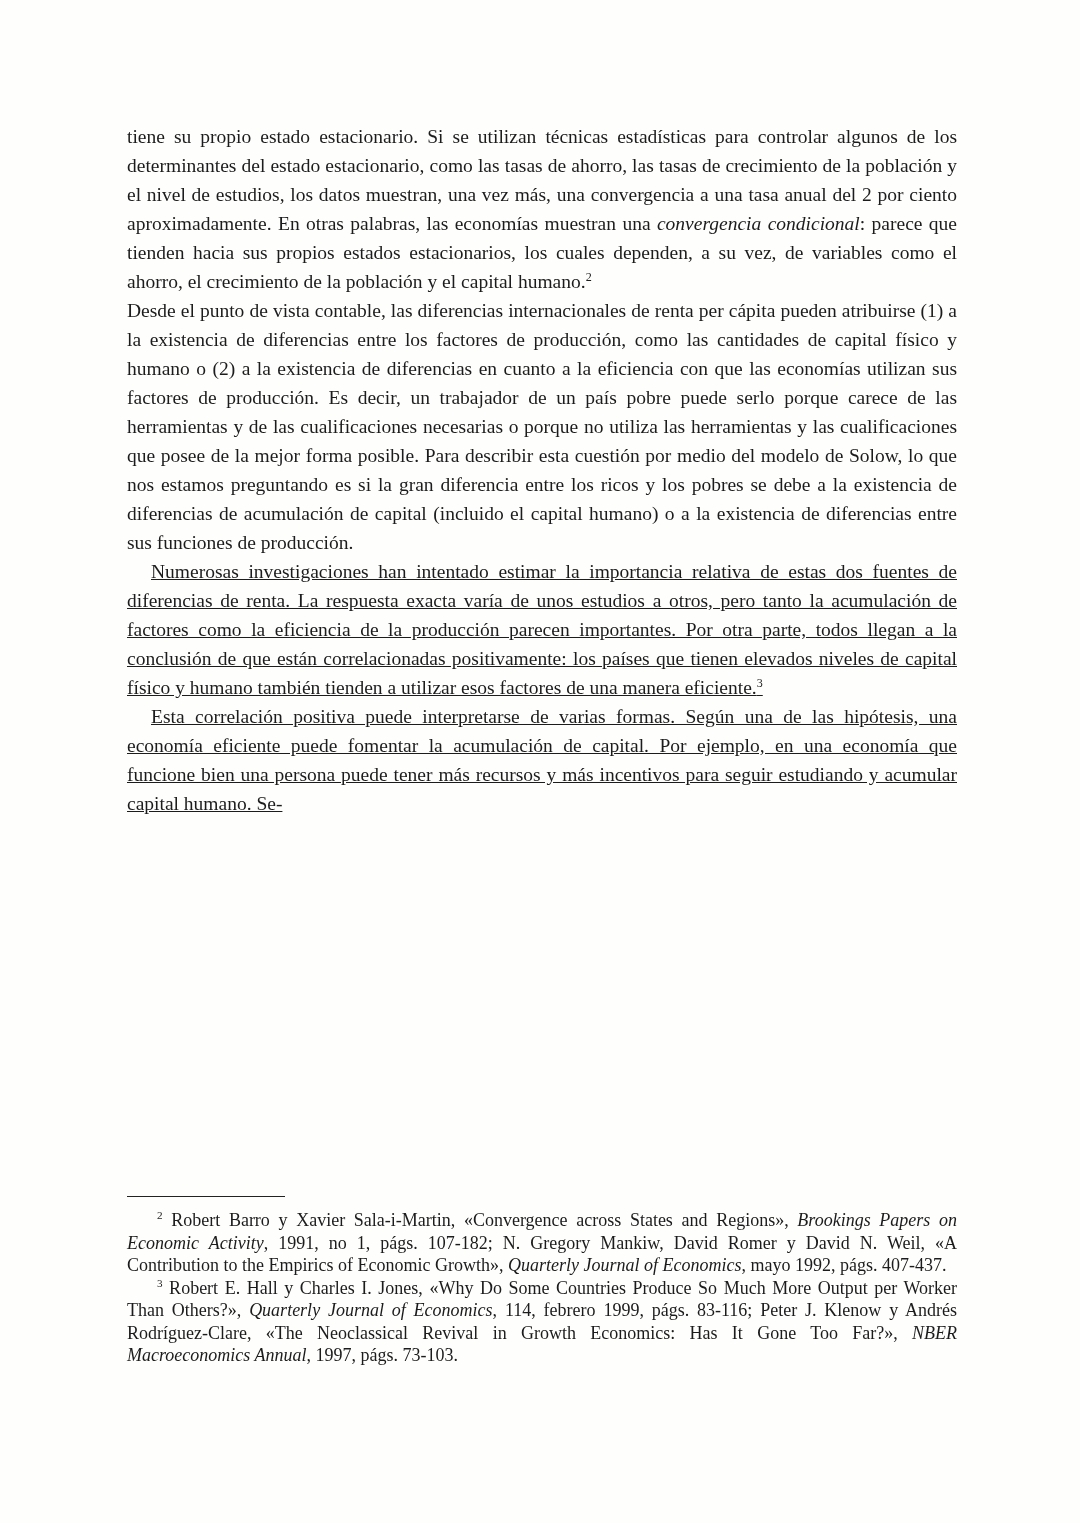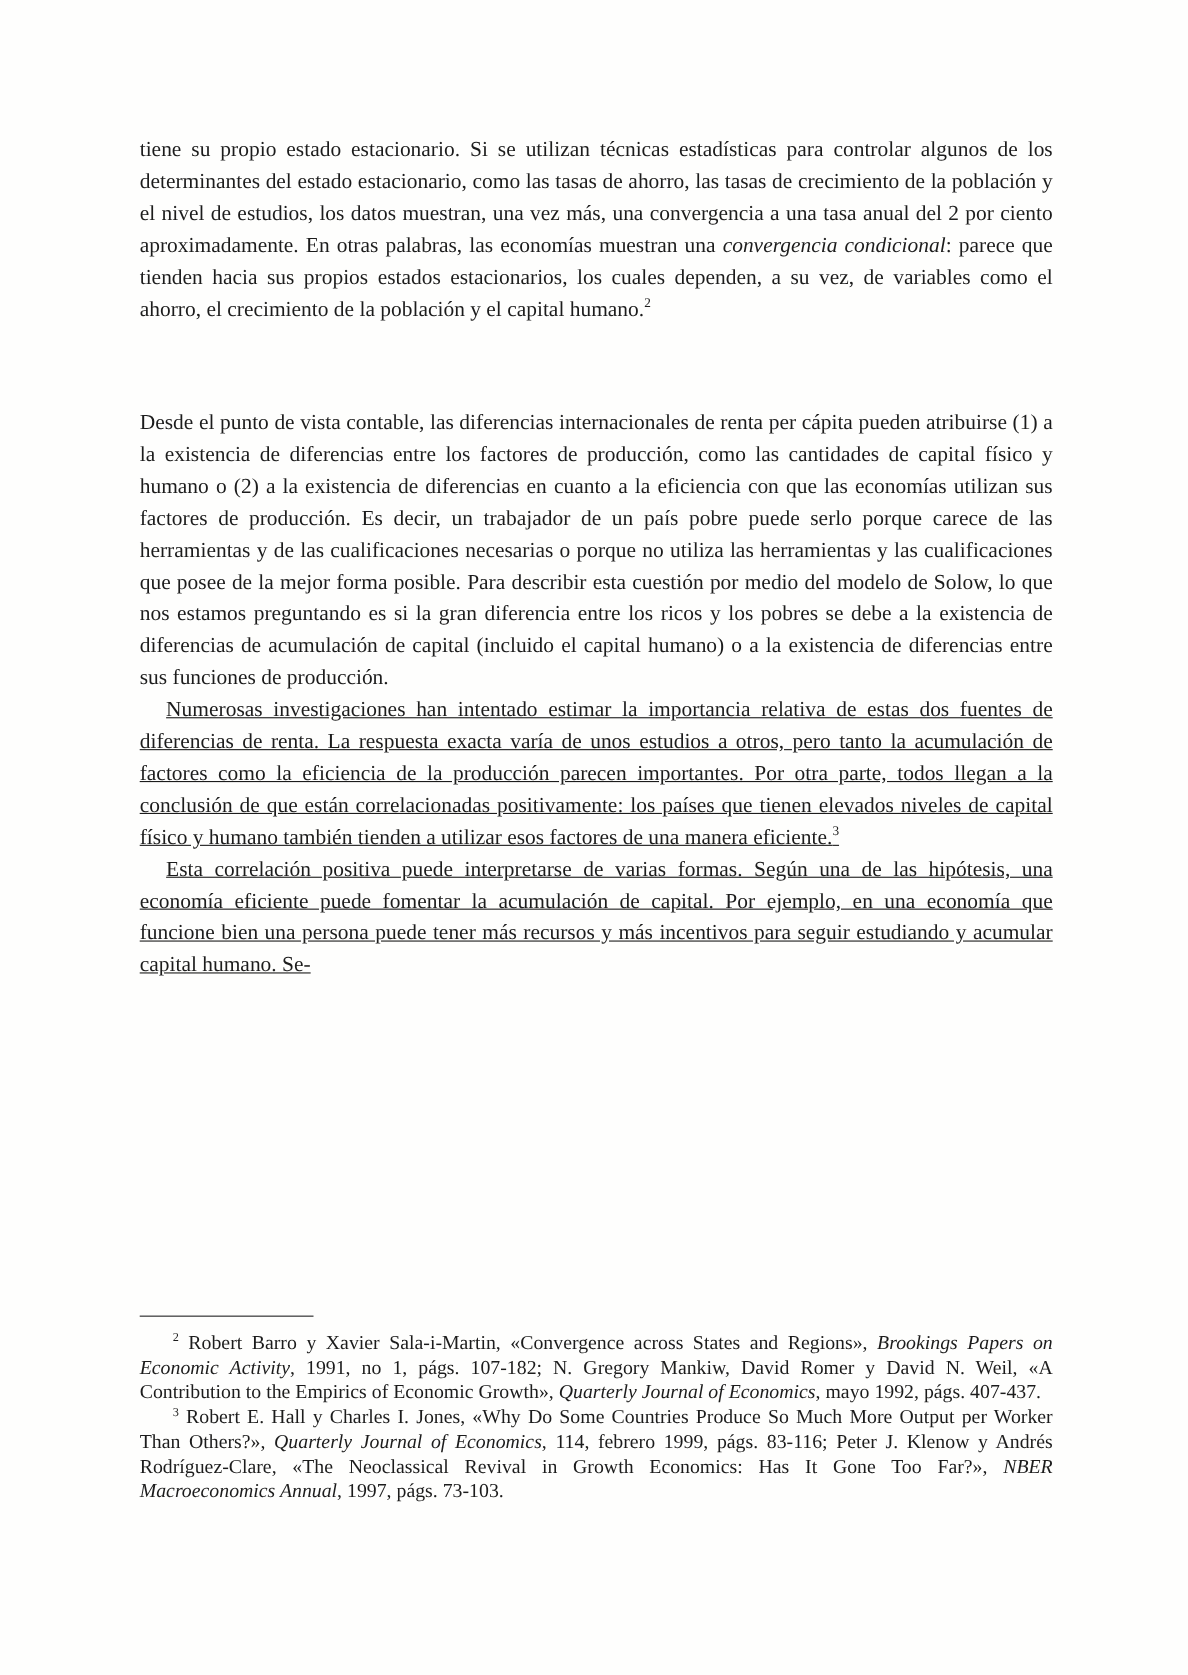--- a/index.html
+++ b/index.html
@@ -30,21 +30,21 @@
     white-space: nowrap;
   }
   .running-header em { font-style: italic; }
   .body-para {
     font-size: 19.5px;
     line-height: 29px;
     text-align: justify;
     margin: 0;
   }
   .body-para.indented { text-indent: 24px; text-decoration: underline; }
-  .para-gap-after-lead { margin-bottom: 74px; }
+  .para-gap-after-lead { }
   .section-heading {
     font-size: 20px;
     font-weight: bold;
     margin: 0 0 42px 0;
     text-align: left;
   }
   sup {
     font-size: 0.62em;
     vertical-align: super;
     line-height: 0;

